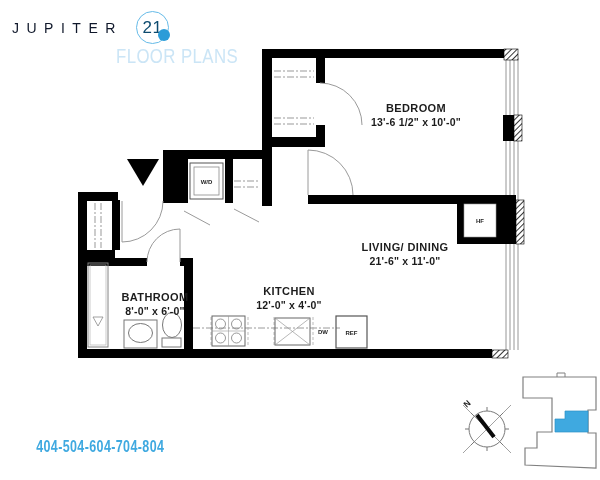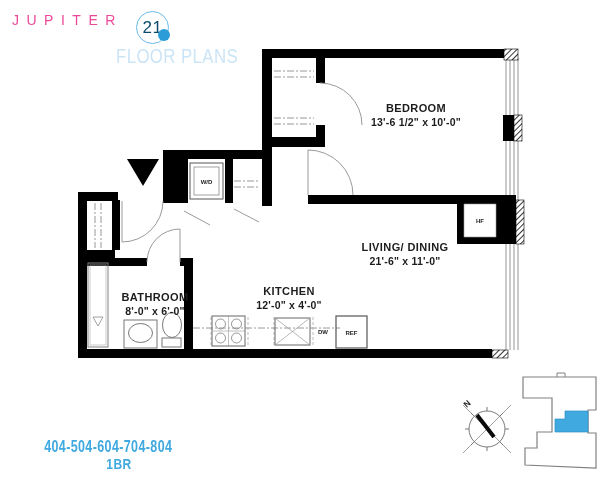--- a/index.html
+++ b/index.html
@@ -1,33 +1,33 @@
 <!DOCTYPE html>
 <html><head>
 <meta charset="utf-8">
 <style>
   html,body{margin:0;padding:0;background:#fff;}
   .stage{position:relative;width:600px;height:480px;background:#ffffff;overflow:hidden;
          font-family:"Liberation Sans",sans-serif;}
   .plan-svg{position:absolute;left:0;top:0;width:600px;height:480px;}
 
   
-  .logo-name{position:absolute;left:12px;top:12px;font-size:14px;font-weight:500;
-             letter-spacing:7.5px;color:#ec4899;}
+  .logo-name{position:absolute;left:12px;top:20px;font-size:14px;font-weight:500;
+             letter-spacing:7.5px;color:#0f172a;}
   .logo-circle{position:absolute;left:136px;top:11px;width:31px;height:31px;border-radius:50%;
                border:1.6px solid #66bbe8;display:flex;align-items:center;justify-content:center;}
   .logo-number{font-size:17px;color:#0c4a6e;font-weight:400;letter-spacing:.5px;}
   .logo-dot{position:absolute;left:158px;top:29px;width:12px;height:12px;border-radius:50%;
             background:#2b9cd8;}
   .logo-tagline{position:absolute;left:116px;top:44px;font-size:21px;font-weight:500;
                 color:#cbe5f6;letter-spacing:.5px;white-space:nowrap;
                 transform:scaleX(.8);transform-origin:left center;}
 
   
-  .footer-units{position:absolute;left:8px;top:438px;width:124px;text-align:right;}
+  .footer-units{position:absolute;left:0;top:438px;width:124px;text-align:right;}
   .footer-units .txt{display:inline-block;font-size:16px;font-weight:700;color:#3fa9e0;
                      letter-spacing:.5px;white-space:nowrap;
                      transform:scaleX(.78);transform-origin:right center;}
   .footer-type{position:absolute;left:8px;top:455px;width:124px;text-align:right;}
   .footer-type .txt{display:inline-block;font-size:15px;font-weight:700;color:#3fa9e0;
                     letter-spacing:.5px;transform:scaleX(.8);transform-origin:right center;}
 
   
   svg text{font-family:"Liberation Sans",sans-serif;fill:#1c1c1c;}
   .room-name{font-size:11px;font-weight:600;letter-spacing:.4px;text-anchor:middle;}
@@ -216,17 +216,14 @@
     <g>
       <path d="M523,377 L596,377 L596,410 L588,410 L588,433 L596,433 L596,468 L525,465 L525,448 L537,448 L537,432 L552,432 L552,398 L523,398 Z" fill="#ffffff" stroke="#808080" stroke-width="1.2"></path>
       <path d="M557,377 L557,373 L565,373 L565,377" fill="none" stroke="#808080" stroke-width="1"></path>
       <path d="M565,411 L588,411 L588,432 L555,432 L555,419 L565,419 Z" fill="#3FA9E0" stroke="#2d8fc4" stroke-width="0.7"></path>
     </g>
   </svg>
 
   <div class="footer-units">
     <span class="txt">404-504-604-704-804</span>
   </div>
-  <div class="footer-type">
-    <span class="txt">1BR</span>
-  </div>
 
 </div>
 
 </body></html>

